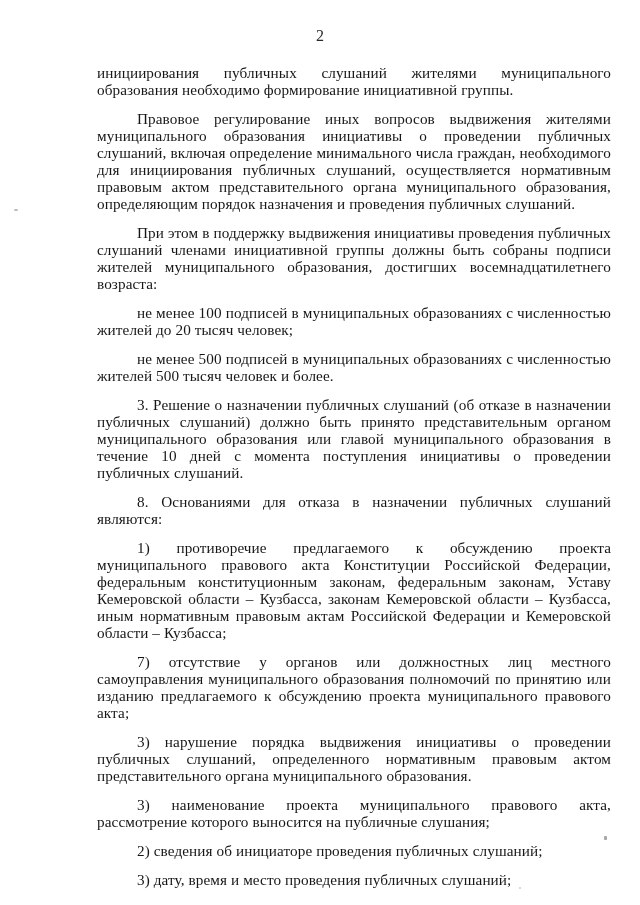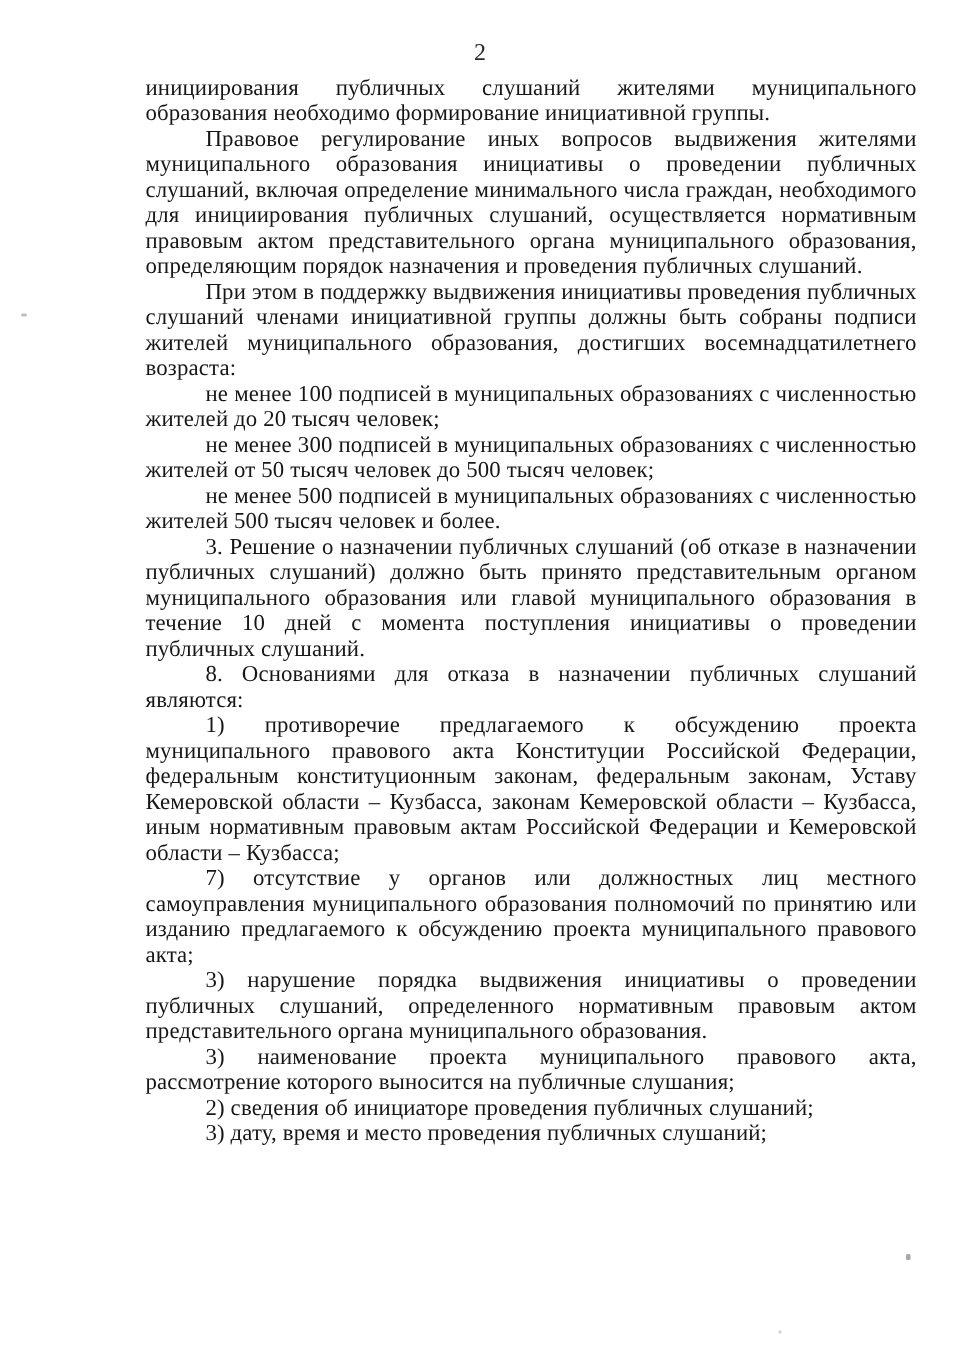--- a/index.html
+++ b/index.html
@@ -21,34 +21,35 @@
     top: 27px;
     left: 0;
     width: 100%;
     text-align: center;
     font-size: 16px;
     line-height: 18px;
     color: #2a2a2a;
   }
   .doc-body {
     position: absolute;
-    top: 50px;
+    top: 64px;
     left: 97px;
     width: 514px;
     font-size: 15.2px;
     line-height: 17px;
     text-align: justify;
     letter-spacing: 0.1px;
   }
   .doc-body p {
     margin: 0;
     padding: 0;
   }
   .doc-body p.indent {
     text-indent: 40px;
+    margin-top: 12px;
   }
   .speck {
     position: absolute;
     background: #8a8a8a;
     border-radius: 1px;
   }
   .speck-1 { left: 14px;  top: 209px; width: 4px; height: 2px; opacity: .55; }
   .speck-2 { left: 604px; top: 836px; width: 3px; height: 4px; opacity: .75; }
   .speck-3 { left: 519px; top: 887px; width: 2px; height: 2px; opacity: .45; }
 </style>
@@ -56,21 +57,20 @@
 <body>
 
 <div class="page">
   <div class="page-number">2</div>
 
   <div class="doc-body">
       <p class="">инициирования публичных слушаний жителями муниципального образования необходимо формирование инициативной группы.</p>
       <p class="indent">Правовое регулирование иных вопросов выдвижения жителями муниципального образования инициативы о проведении публичных слушаний, включая определение минимального числа граждан, необходимого для инициирования публичных слушаний, осуществляется нормативным правовым актом представительного органа муниципального образования, определяющим порядок назначения и проведения публичных слушаний.</p>
       <p class="indent">При этом в поддержку выдвижения инициативы проведения публичных слушаний членами инициативной группы должны быть собраны подписи жителей муниципального образования, достигших восемнадцатилетнего возраста:</p>
       <p class="indent">не менее 100 подписей в муниципальных образованиях с численностью жителей до 20 тысяч человек;</p>
-      <p class="indent">не менее 300 подписей в муниципальных образованиях с численностью жителей от 50 тысяч человек до 500 тысяч человек;</p>
       <p class="indent">не менее 500 подписей в муниципальных образованиях с численностью жителей 500 тысяч человек и более.</p>
       <p class="indent">3. Решение о назначении публичных слушаний (об отказе в назначении публичных слушаний) должно быть принято представительным органом муниципального образования или главой муниципального образования в течение 10 дней с момента поступления инициативы о проведении публичных слушаний.</p>
       <p class="indent">8. Основаниями для отказа в назначении публичных слушаний являются:</p>
       <p class="indent">1) противоречие предлагаемого к обсуждению проекта муниципального правового акта Конституции Российской Федерации, федеральным конституционным законам, федеральным законам, Уставу Кемеровской области – Кузбасса, законам Кемеровской области – Кузбасса, иным нормативным правовым актам Российской Федерации и Кемеровской области – Кузбасса;</p>
       <p class="indent">7) отсутствие у органов или должностных лиц местного самоуправления муниципального образования полномочий по принятию или изданию предлагаемого к обсуждению проекта муниципального правового акта;</p>
       <p class="indent">3) нарушение порядка выдвижения инициативы о проведении публичных слушаний, определенного нормативным правовым актом представительного органа муниципального образования.</p>
       <p class="indent">3) наименование проекта муниципального правового акта, рассмотрение которого выносится на публичные слушания;</p>
       <p class="indent">2) сведения об инициаторе проведения публичных слушаний;</p>
       <p class="indent">3) дату, время и место проведения публичных слушаний;</p>
     </div>

